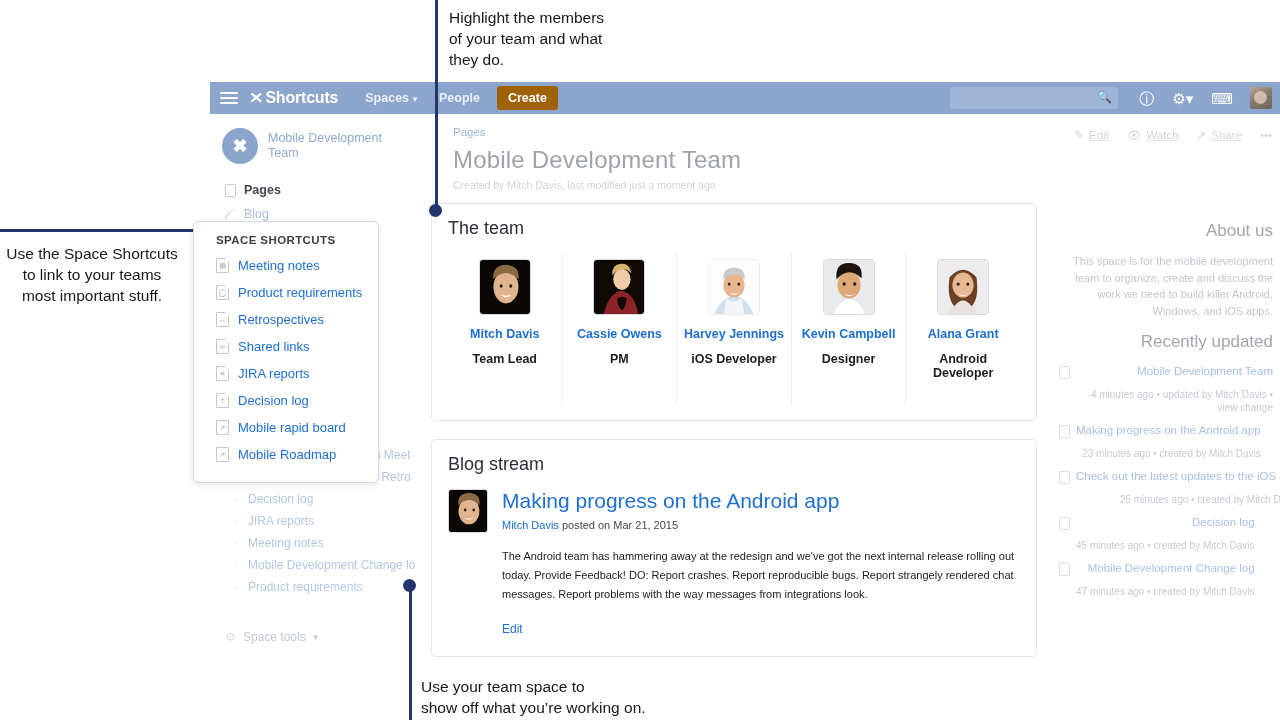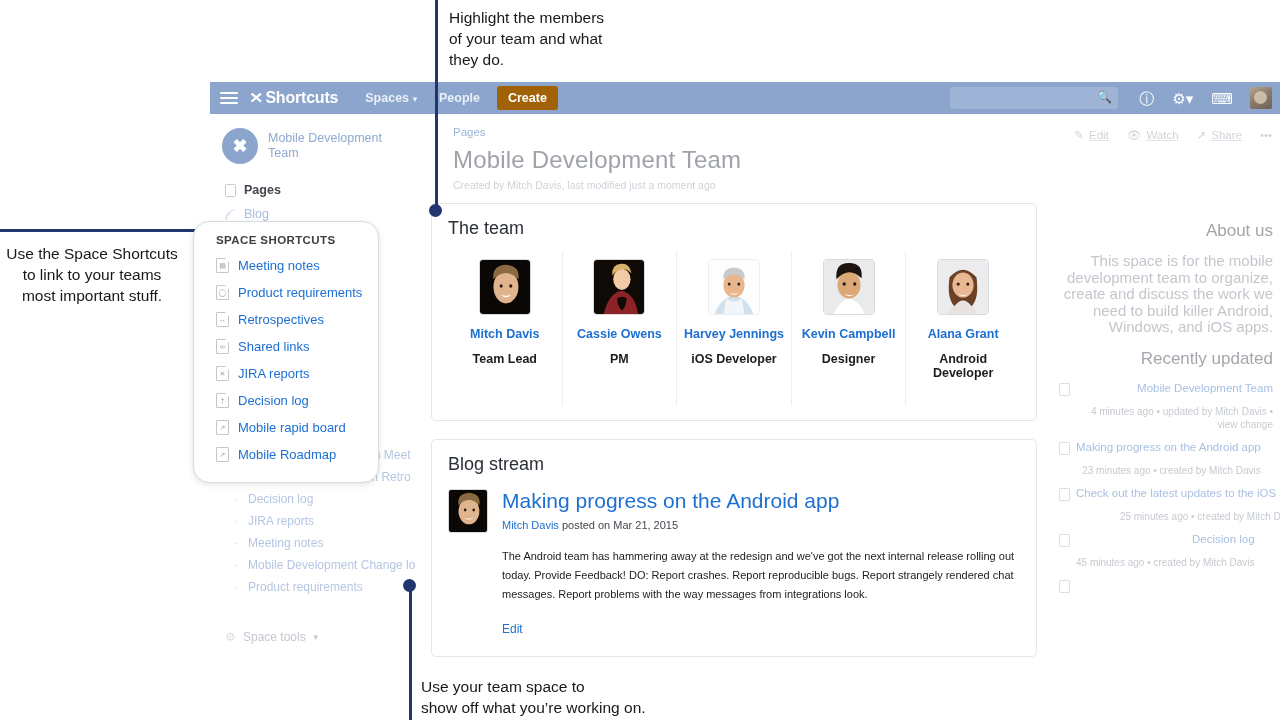--- a/index.html
+++ b/index.html
@@ -178,33 +178,33 @@
   }
   .blog-title {
     color: #1d6fd1; font-size: 21px; margin: 0 0 6px 0; font-weight: normal; cursor:pointer;
   }
   .blog-meta { font-size: 11px; color: #43474d; margin-bottom: 16px; }
   .blog-meta a { color: #1d6fd1; text-decoration: none; }
   .blog-body { font-size: 11px; color: #1b1d21; line-height: 19px; margin-bottom: 18px; }
   .blog-edit { color: #1d6fd1; font-size: 12px; cursor: pointer; }
 
   .rs-h { color: #a3a7ad; font-size: 17px; font-weight: normal; margin: 0 0 12px 0; }
-  .rs-p { color: #c3c7cd; font-size: 15px; line-height: 16.5px; margin: 0 0 13px 0; }
+  .rs-p { color: #c3c7cd; font-size: 11px; line-height: 16.5px; margin: 0 0 13px 0; }
   .ru-item { display: flex; gap: 6px; margin-bottom: 9px; }
   .ru-ico {
     width: 11px; height: 13px; flex: none; margin-top: 2px;
     border: 1px solid #dcdfe4; border-radius: 1px; background: #fff;
   }
   .ru-link { color: #a9c0e2; font-size: 11.5px; line-height: 14px; white-space: nowrap; cursor:pointer;}
   .ru-sub { color: #c6cad0; font-size: 10px; line-height: 13px; margin-top: 10px; }
 
   
   #shortcuts {
     position: absolute; left: 193px; top: 221px; width: 186px;
-    background: #ffffff; border: 1px solid #d6d9de; border-radius: 16px;
+    background: #ffffff; border: 1px solid #d6d9de; border-radius: 6px;
     box-shadow: 0 2px 6px rgba(0,0,0,.10);
     padding: 12px 0 14px 0; z-index: 40;
   }
   .sc-title {
     font-size: 11.5px; font-weight: bold; color: #3b3f45;
     letter-spacing: .4px; padding: 0 0 6px 22px;
   }
   .sc-item {
     display: flex; align-items: center; gap: 9px;
     padding: 6px 0 6px 22px; font-size: 13px; color: #1d6fd1; cursor: pointer;
@@ -493,20 +493,24 @@
             </div>
             <div class="ru-item">
               <span class="ru-ico"></span>
               <div>
                 <div class="ru-link">Decision log</div>
                 <div class="ru-sub">45 minutes ago • created by Mitch Davis</div>
               </div>
             </div>
             <div class="ru-item">
               <span class="ru-ico"></span>
+              <div>
+                <div class="ru-link">Mobile Development Change log</div>
+                <div class="ru-sub">47 minutes ago • created by Mitch Davis</div>
+              </div>
             </div>
           </div>
 
         </div>
       </div>
     </div>
   </div>
 
   <div id="shortcuts">
     <div class="sc-title">SPACE SHORTCUTS</div>

